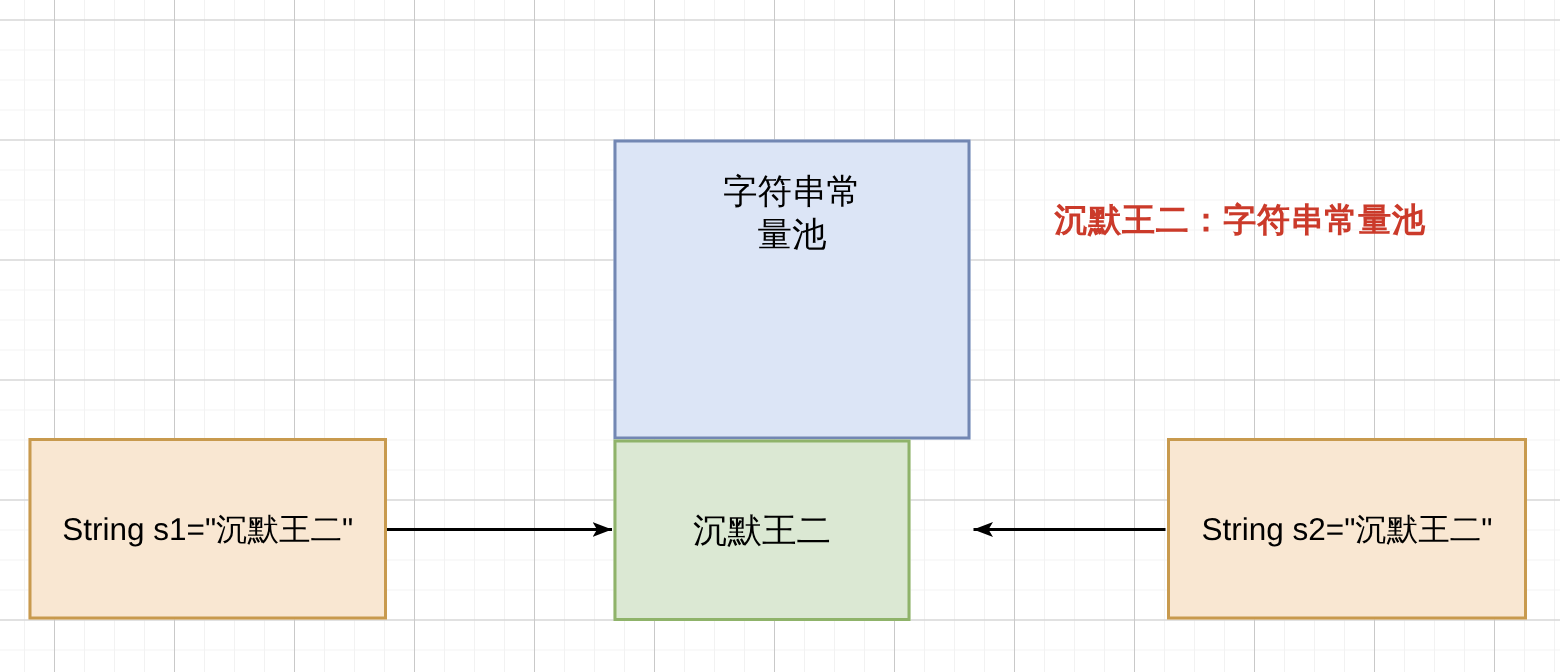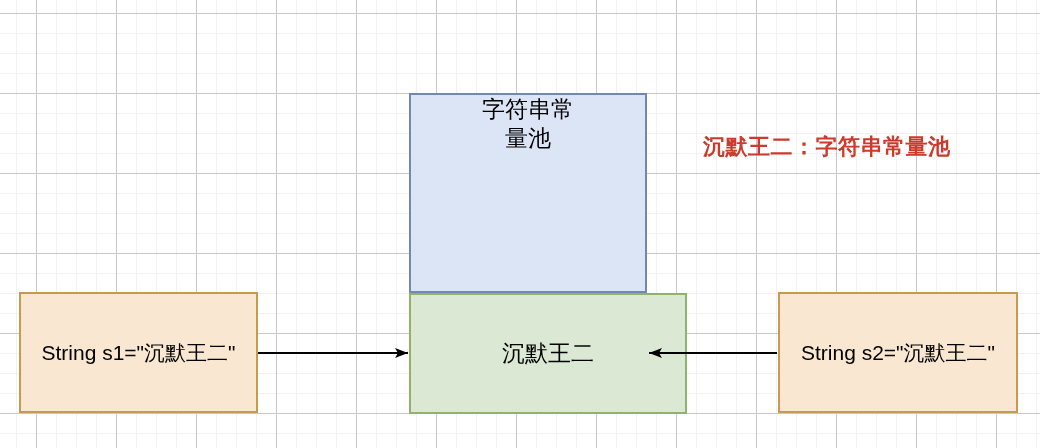--- a/index.html
+++ b/index.html
@@ -19,24 +19,24 @@
       linear-gradient(to bottom, var(--grid-major) 1px, transparent 1px),
       linear-gradient(to right, var(--grid-minor) 1px, transparent 1px),
       linear-gradient(to bottom, var(--grid-minor) 1px, transparent 1px);
     background-size:80px 100%,100% 80px,20px 100%,100% 20px;
     background-position:36px 0,0 13px,16px 0,0 13px;
   }
   .box{position:absolute; box-sizing:border-box; border:2px solid; color:var(--text);}
   .box-blue{
     left:409px; top:93px; width:238px; height:200px;
     background:var(--blue-fill); border-color:var(--blue-stroke);
-    display:flex; justify-content:center; align-items:flex-start; 
+    display:flex; justify-content:center; align-items:flex-start; padding-top:18px;
   }
   .box-green{
-    left:409px; top:293px; width:278px; height:121px;
+    left:409px; top:293px; width:198px; height:121px;
     background:var(--green-fill); border-color:var(--green-stroke);
     display:flex; justify-content:center; align-items:center;
   }
   .box-orange{
     background:var(--orange-fill); border-color:var(--orange-stroke);
     display:flex; justify-content:center; align-items:center;
   }
   .box-s1{left:19px; top:292px; width:239px; height:121px;}
   .box-s2{left:778px; top:292px; width:240px; height:121px;}
   .pool-title{font-size:23px; line-height:29px; text-align:center; white-space:pre-line;}

